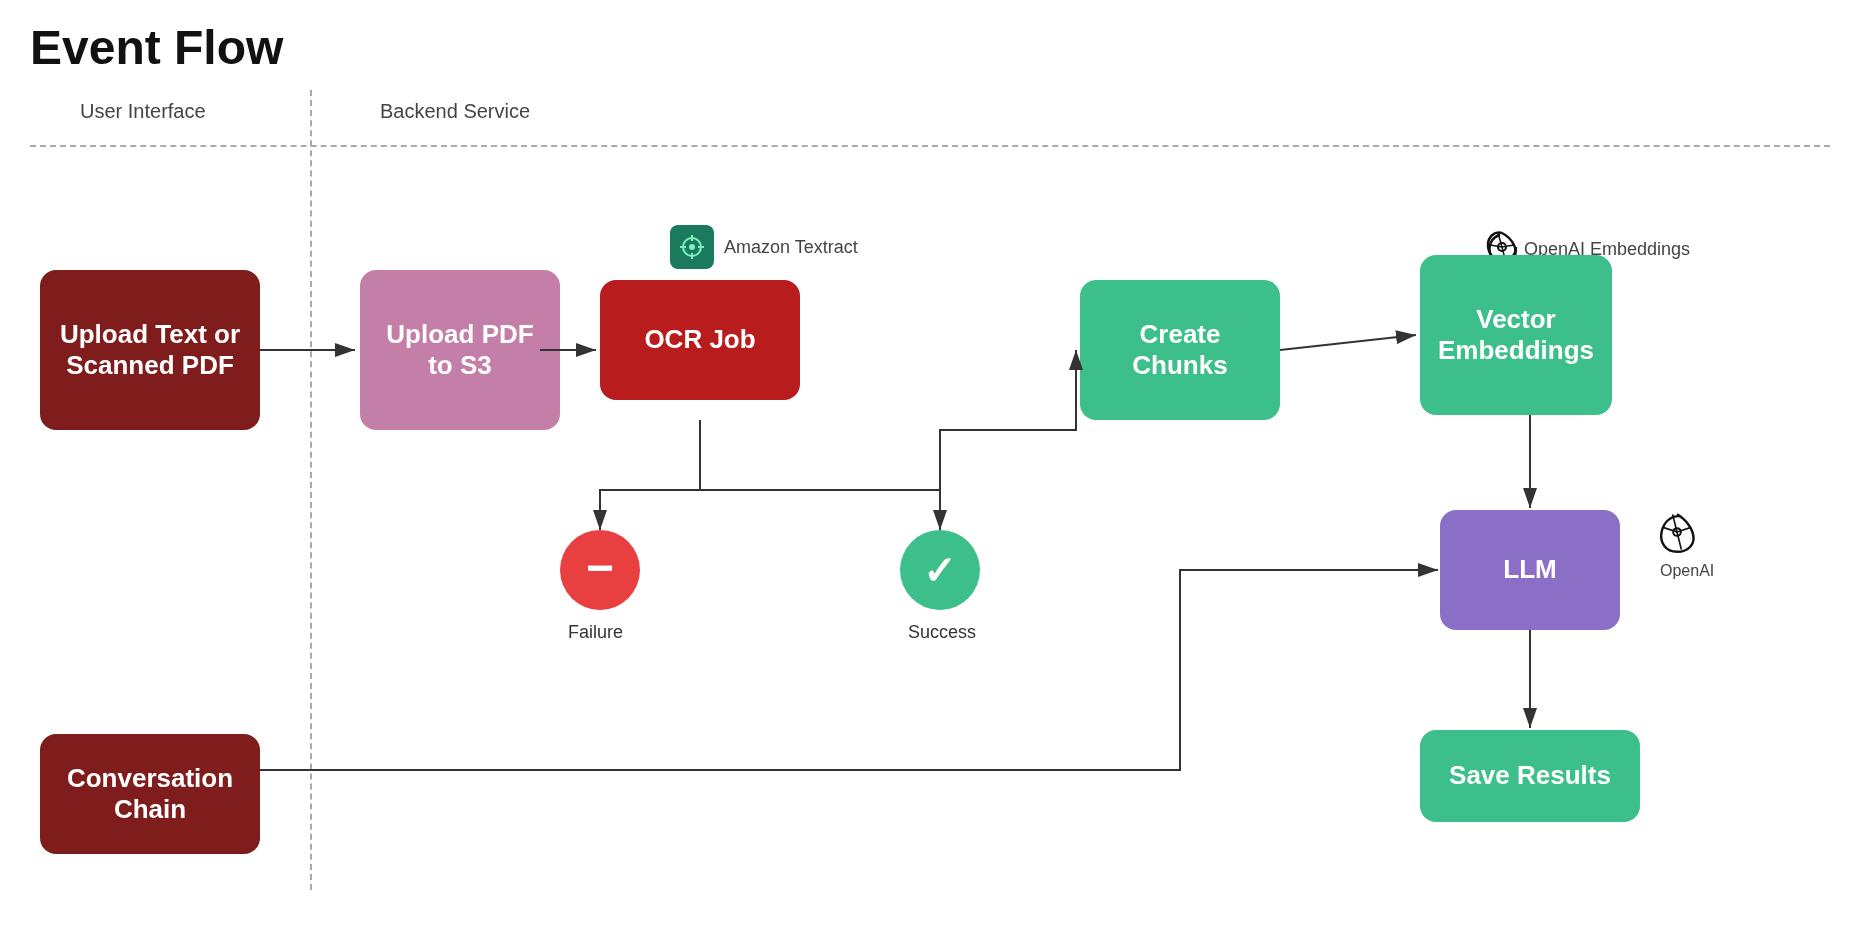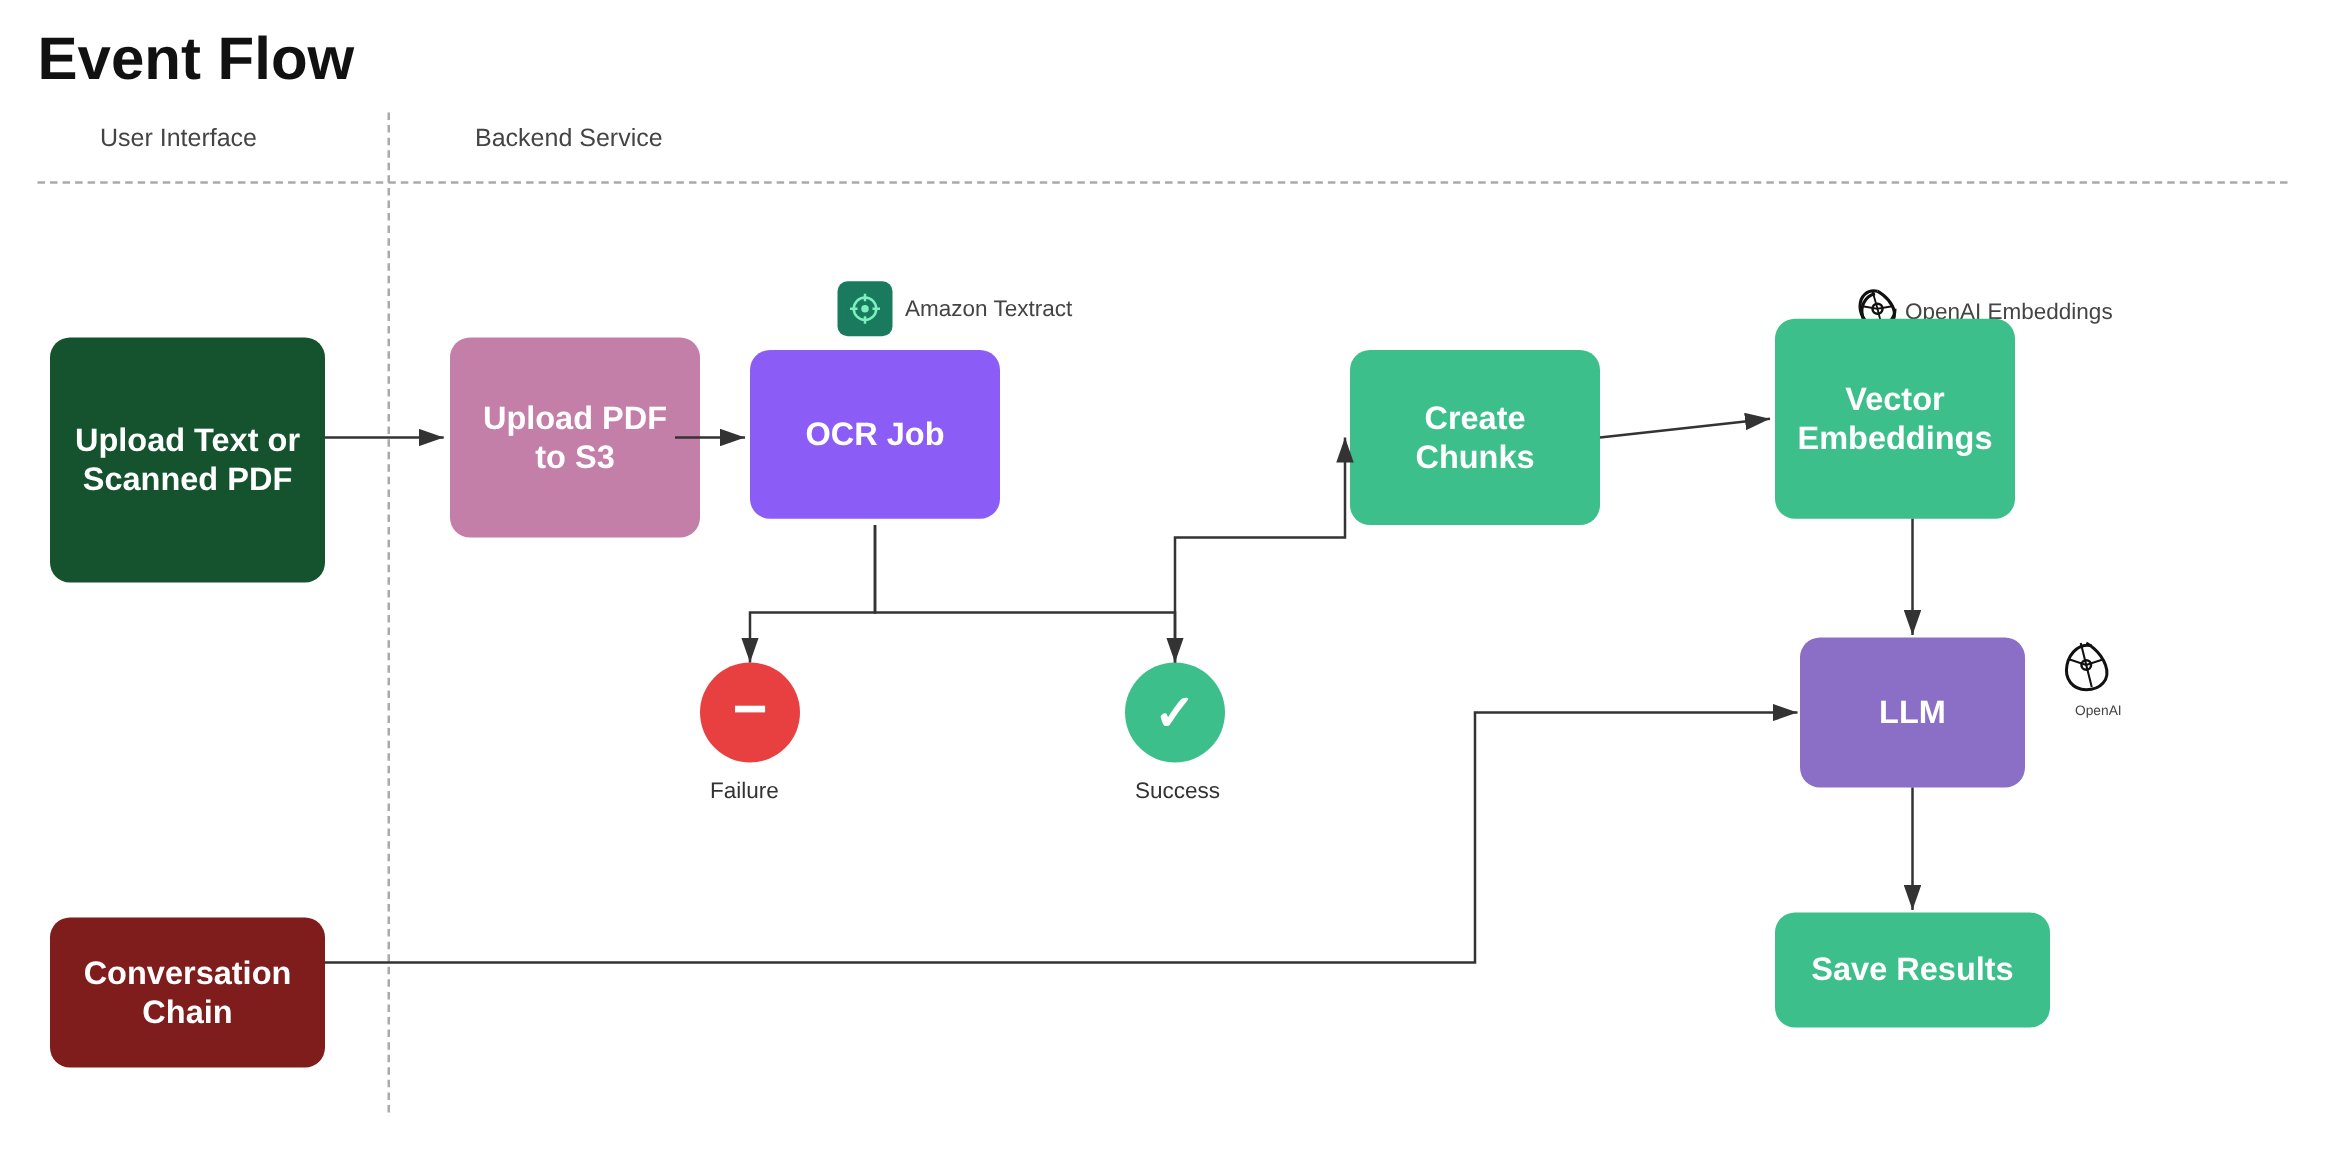--- a/index.html
+++ b/index.html
@@ -66,23 +66,23 @@
       justify-content: center;
       text-align: center;
       font-size: 26px;
       font-weight: 700;
       color: #ffffff;
       padding: 16px;
       line-height: 1.2;
     }
 
     .node-upload-pdf-ui {
-      background: #14532d;
+      background: #7f1d1d;
       width: 220px;
-      height: 196px;
+      height: 160px;
       top: 270px;
       left: 40px;
     }
 
     .node-conversation-chain {
       background: #7f1d1d;
       width: 220px;
       height: 120px;
       top: 734px;
       left: 40px;
@@ -90,23 +90,23 @@
 
     .node-upload-s3 {
       background: #c47fa8;
       width: 200px;
       height: 160px;
       top: 270px;
       left: 360px;
     }
 
     .node-ocr-job {
-      background: #8b5cf6;
+      background: #b91c1c;
       width: 200px;
-      height: 135px;
+      height: 120px;
       top: 280px;
       left: 600px;
     }
 
     .node-create-chunks {
       background: #3dbf8c;
       width: 200px;
       height: 140px;
       top: 280px;
       left: 1080px;
@@ -242,21 +242,21 @@
       position: absolute;
       top: 510px;
       left: 1640px;
       display: flex;
       flex-direction: column;
       align-items: center;
       gap: 4px;
     }
 
     .openai-llm-text {
-      font-size: 11px;
+      font-size: 16px;
       color: #444;
       margin-left: 20px;
     }
 
     
     .openai-icon svg {
       width: 44px;
       height: 44px;
     }
 

